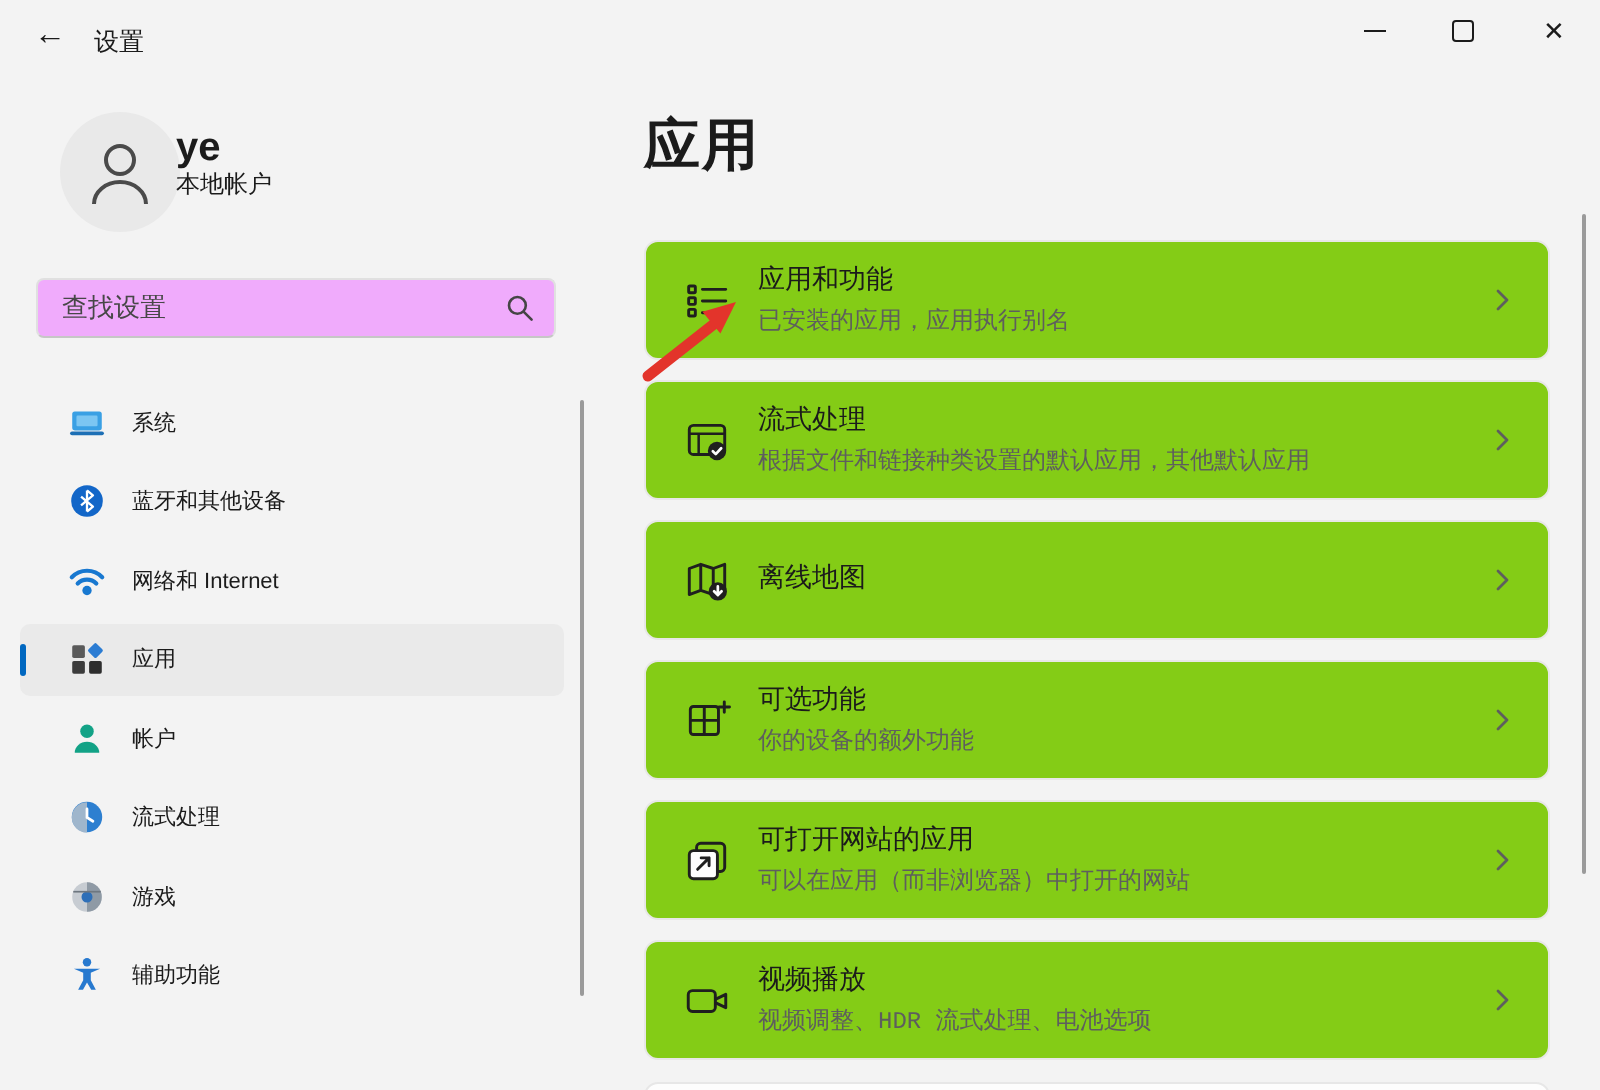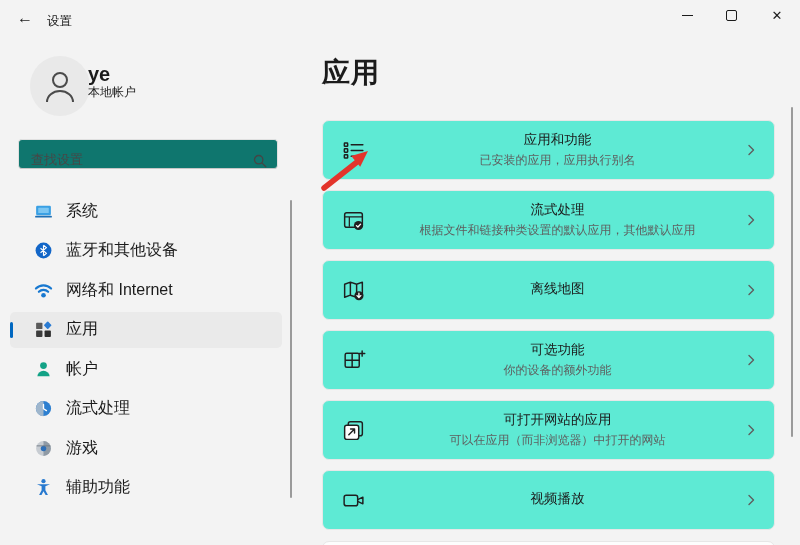--- a/index.html
+++ b/index.html
@@ -18,38 +18,38 @@
   .win-btn.max{left:708px;}
   .win-btn.close{left:754px;}
   .glyph-min{display:block;width:11px;height:1px;background:#1b1b1b;}
   .glyph-max{display:block;width:9px;height:9px;border:1px solid #1b1b1b;border-radius:2px;}
   .glyph-close{font-size:13px;line-height:1;}
   
   .avatar{position:absolute;left:30px;top:56px;width:60px;height:60px;border-radius:50%;background:#e9e9e9;
     display:flex;align-items:center;justify-content:center;}
   .user-name{position:absolute;left:88px;top:63px;font-size:20px;font-weight:bold;}
   .user-type{position:absolute;left:88px;top:84px;font-size:12px;}
-  .search-box{position:absolute;left:18px;top:139px;width:258px;height:28px;background:#0f766e;
-    border:1px solid #e0e0e0;border-bottom:1px solid #c6c6c6;border-radius:4px;display:flex;align-items:flex-end;}
+  .search-box{position:absolute;left:18px;top:139px;width:258px;height:28px;background:#f0abfc;
+    border:1px solid #e0e0e0;border-bottom:1px solid #c6c6c6;border-radius:4px;display:flex;align-items:center;font-family:Liberation Mono, monospace;}
   .search-box input{flex:1;border:none;outline:none;background:transparent;margin:0 6px 0 10px;
     font-size:13px;color:#1b1b1b;font-family:inherit;}
   .search-box input::placeholder{color:#474747;opacity:1;}
   .search-glyph{margin-right:10px;display:flex;}
   .nav{position:absolute;left:10px;top:193px;width:272px;}
   .nav-item{height:36px;margin-bottom:3.5px;border-radius:5px;display:flex;align-items:center;
-    padding-left:24px;position:relative;font-size:16px;box-sizing:border-box;cursor:default;}
+    padding-left:24px;position:relative;font-size:11px;box-sizing:border-box;cursor:default;}
   .nav-item.selected{background:#eaeaea;}
   .nav-indicator{position:absolute;left:0;top:10px;width:3px;height:16px;border-radius:2px;background:#0067c0;}
   .nav-icon{width:19px;height:19px;margin-right:13px;display:flex;align-items:center;justify-content:center;}
   .sidebar-scrollbar{position:absolute;left:290px;top:200px;width:2px;height:298px;background:#9a9a9a;border-radius:1px;}
   
   .page-title{position:absolute;left:322px;top:54px;font-size:28px;font-weight:600;letter-spacing:1px;}
   .cards{position:absolute;left:322px;top:120px;width:453px;}
-  .card{height:60px;margin-bottom:10px;background:#5eead4;border:1px solid #e7e7e7;border-radius:7px;
-    display:flex;align-items:center;box-sizing:border-box;padding:0 16px 0 18px;text-align:center;}
+  .card{height:60px;margin-bottom:10px;background:#84cc16;border:1px solid #e7e7e7;border-radius:7px;
+    display:flex;align-items:center;box-sizing:border-box;padding:0 16px 0 18px;}
   .card-icon{width:25px;height:25px;margin-right:13px;display:flex;align-items:center;justify-content:center;flex:none;}
   .card-text{flex:1;min-width:0;}
   .card-title{font-size:13.5px;color:#1b1b1b;margin-bottom:3px;}
   .card-sub{font-size:12px;color:#5e5e5e;font-family:Liberation Mono, monospace;}
   .chevron{flex:none;margin-left:8px;display:flex;}
   .partial-card{position:absolute;left:322px;top:541px;width:453px;height:20px;background:#fdfdfd;
     border:1px solid #e7e7e7;border-radius:7px 7px 0 0;box-sizing:border-box;}
   .main-scrollbar{position:absolute;left:791px;top:107px;width:2px;height:330px;background:#9a9a9a;border-radius:1px;}
   .annotation-arrow{position:absolute;left:318px;top:143px;width:58px;height:50px;pointer-events:none;}
 </style>
@@ -275,20 +275,21 @@
 
   <div class="card">
     <span class="card-icon">
       <svg width="25" height="25" viewBox="0 0 24 24" fill="none" stroke="#1f1f1f" stroke-width="1.4">
         <rect x="3" y="7" width="13" height="10" rx="2"></rect>
         <path d="M16 11.2 L21 8.8 V15.2 L16 12.8" stroke-linejoin="round"></path>
       </svg>
     </span>
     <span class="card-text">
       <div class="card-title">视频播放</div>
+      <div class="card-sub">视频调整、HDR 流式处理、电池选项</div>
     </span>
     <span class="chevron">
       <svg width="14" height="14" viewBox="0 0 14 14">
           <path d="M5 2.5 L9.5 7 L5 11.5" fill="none" stroke="#5e5e5e" stroke-width="1.4" stroke-linecap="round" stroke-linejoin="round"></path>
         </svg>
     </span>
   </div>
 </div>
 
 <div class="partial-card"></div>

